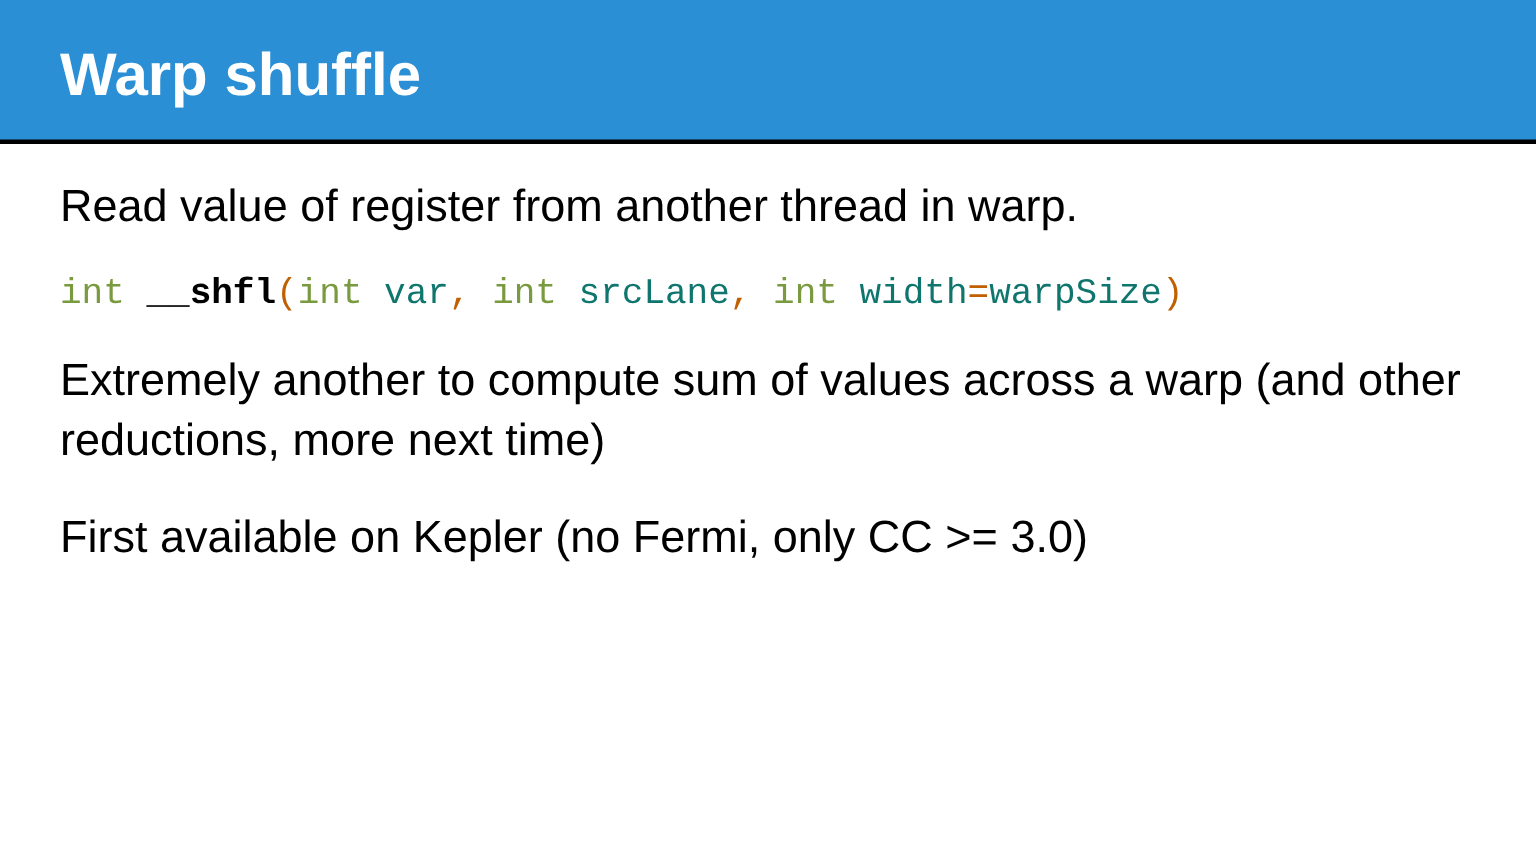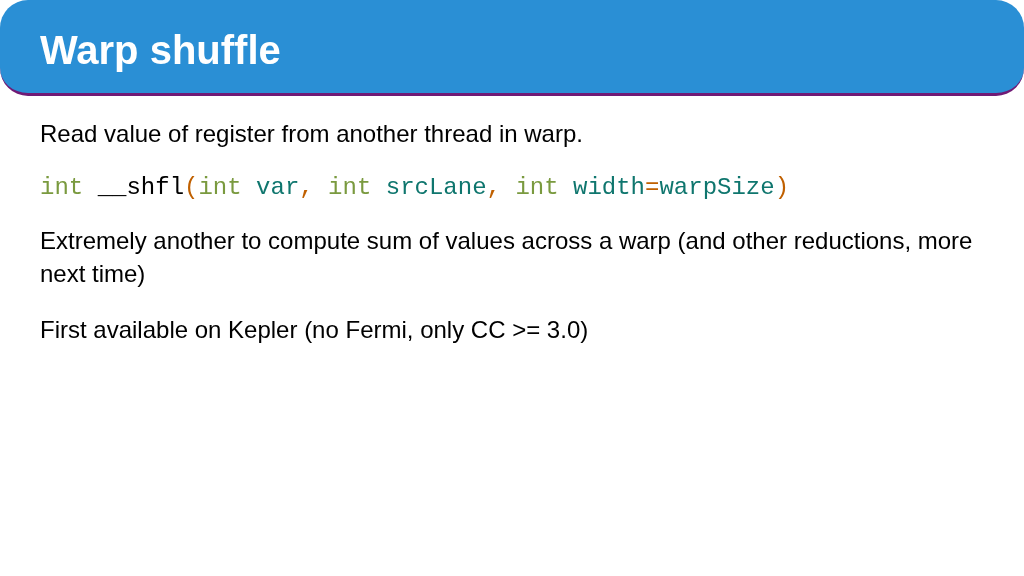--- a/index.html
+++ b/index.html
@@ -10,45 +10,44 @@
     body {
       width: 1024px;
       height: 576px;
       font-family: Arial, Helvetica, sans-serif;
       background: #fff;
       overflow: hidden;
     }
     .header {
       background: #2a8fd5;
       padding: 28px 40px 20px 40px;
-      border-bottom: 3px solid #701a75;
-      border-radius: 28px;
+      border-bottom: 3px solid #000000;
     }
     .title {
       color: #fff;
       font-size: 40px;
       font-weight: bold;
     }
     .content {
       padding: 22px 40px;
     }
     .para {
-      font-size: 24px;
+      font-size: 30px;
       color: #000;
       line-height: 1.35;
       margin-bottom: 24px;
     }
     .code {
       font-family: "Consolas", "Menlo", "Courier New", monospace;
       font-size: 24px;
       margin-bottom: 24px;
       white-space: pre;
     }
     .kw { color: #7a9a3f; }
-    .fn { color: #000; }
+    .fn { color: #000; font-weight: bold; }
     .id { color: #0f766e; }
     .punct { color: #c06000; }
   </style>
 </head>
 <body>
 
 <div class="header">
   <div class="title">Warp shuffle</div>
 </div>
 

